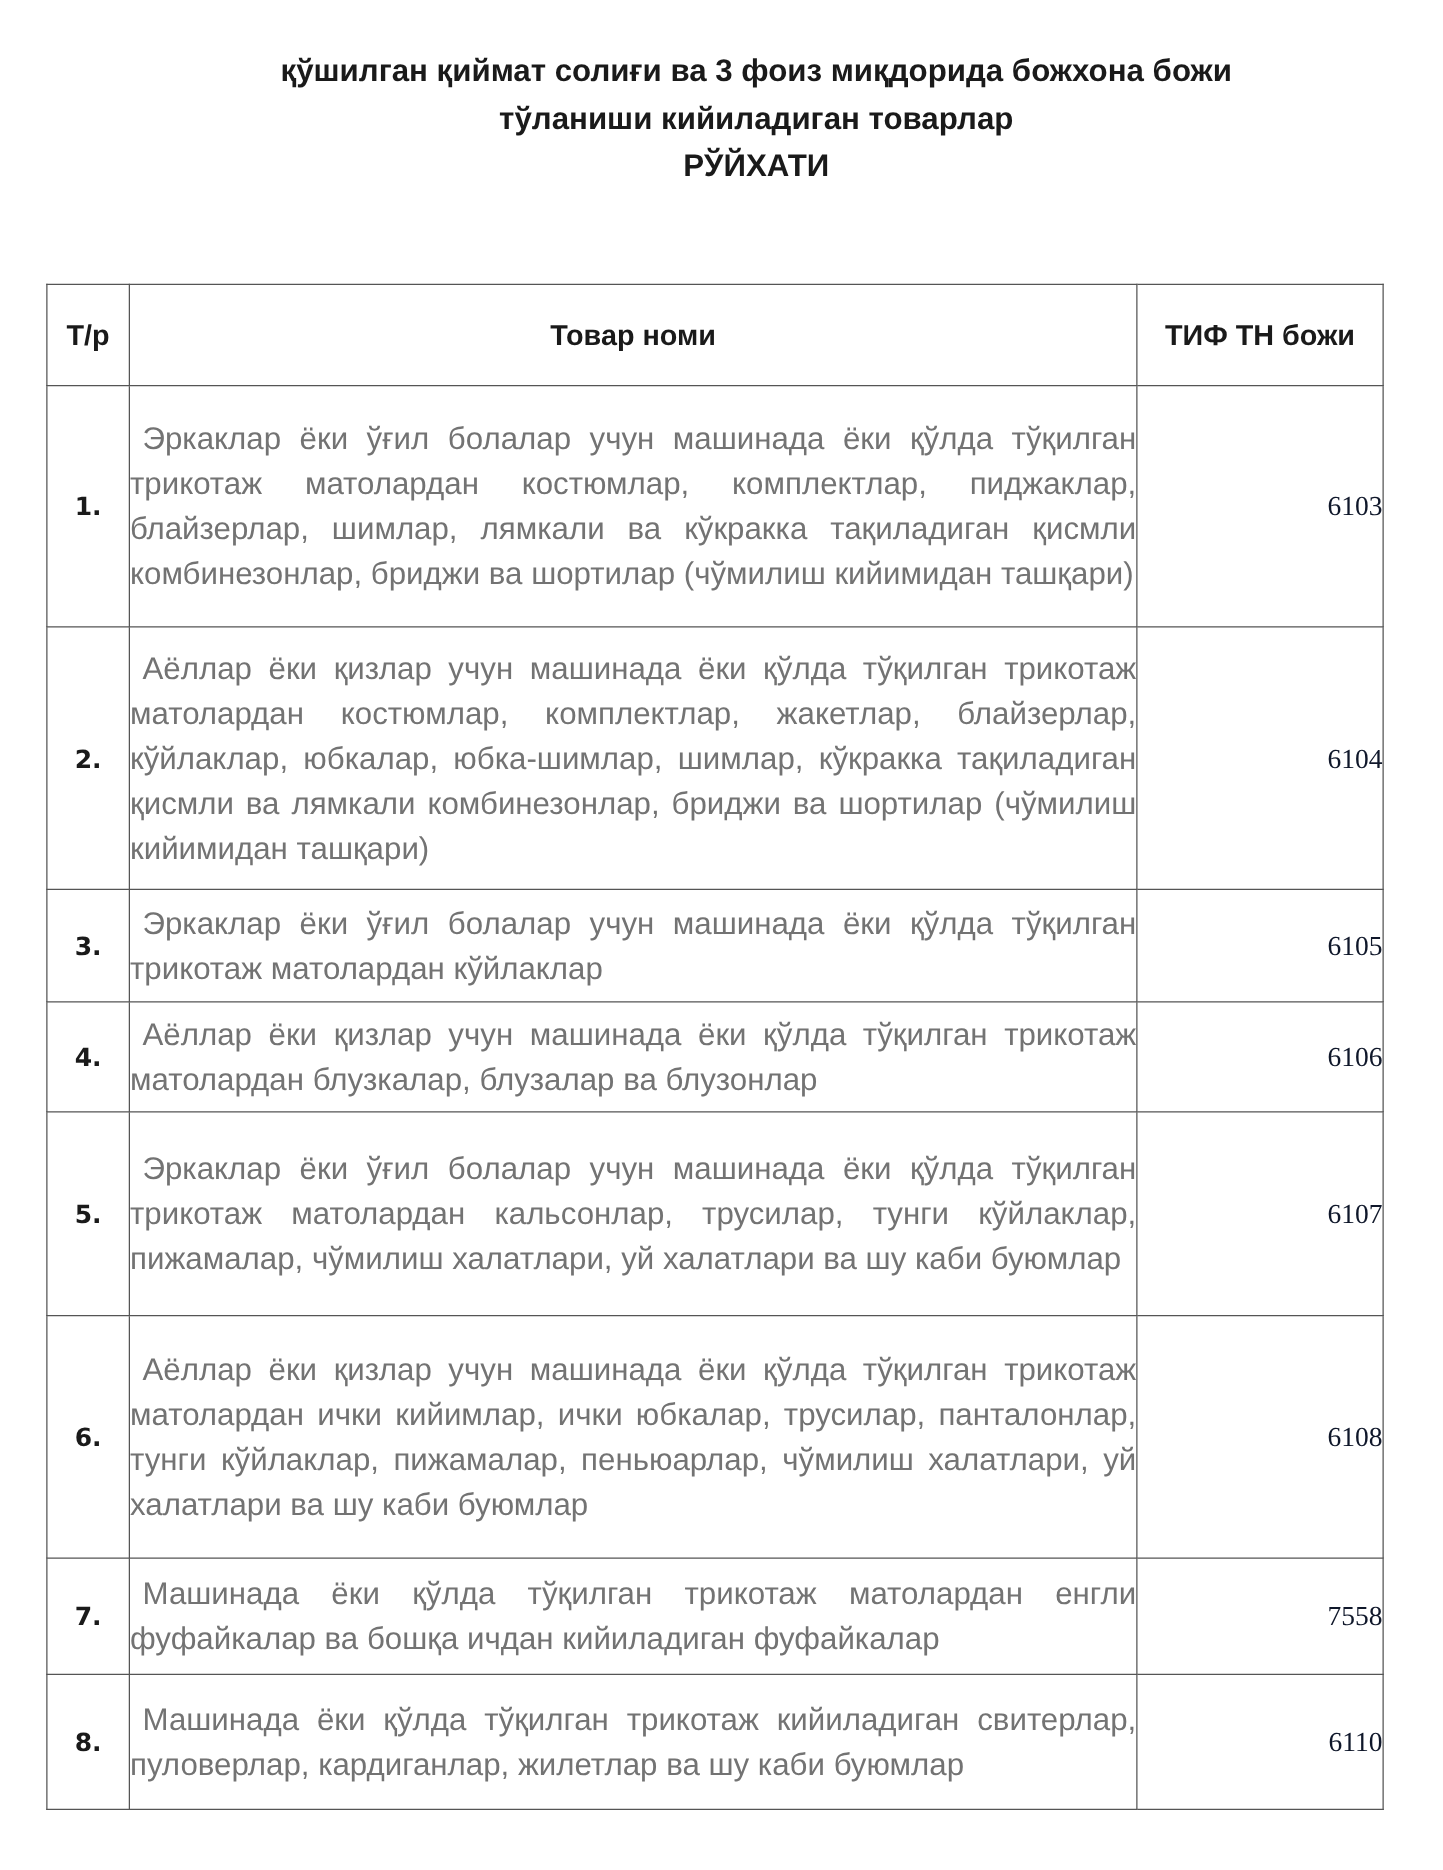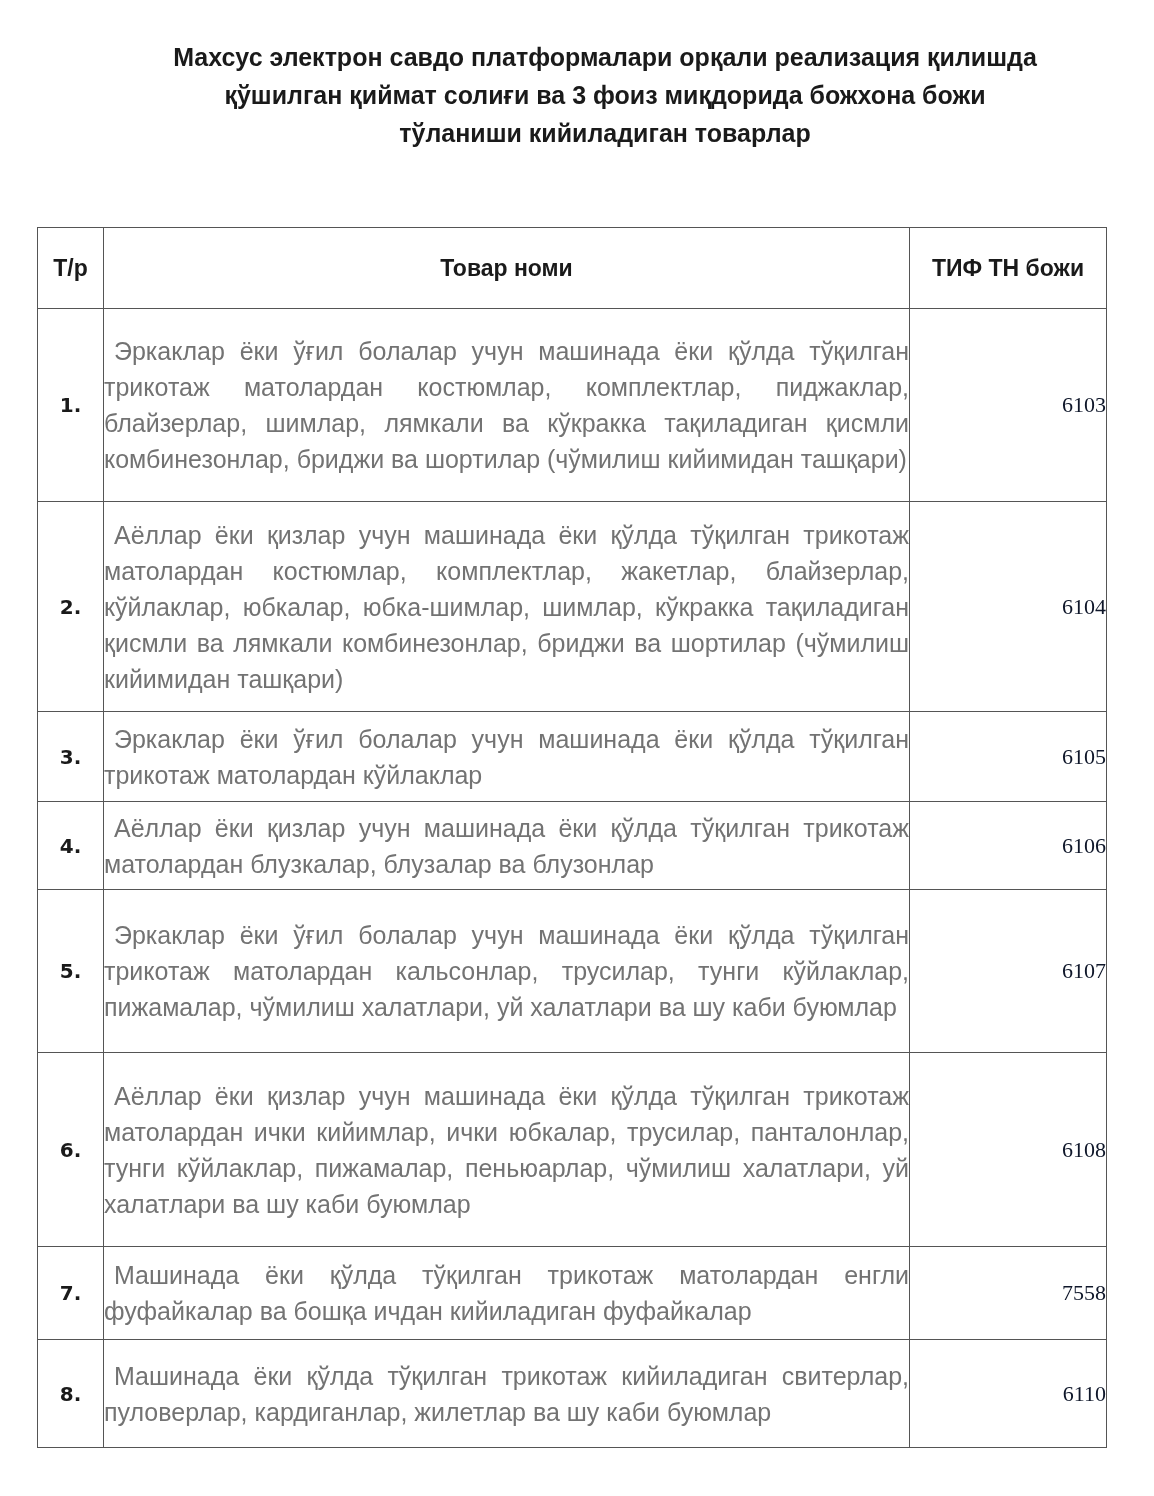--- a/index.html
+++ b/index.html
@@ -72,23 +72,23 @@
       text-align: right;
       font-family: Liberation Serif, serif;
       font-size: 22px;
       color: #0f172a;
     }
   </style>
 </head>
 <body>
 
 <div class="title-block">
-  <span class="title-line">Махсус электрон савдо платформалари орқали реализация қилишда</span>
   <span class="title-line">қўшилган қиймат солиғи ва 3 фоиз миқдорида божхона божи</span>
   <span class="title-line">тўланиши кийиладиган товарлар</span>
+  <span class="title-line">РЎЙХАТИ</span>
 </div>
 
 <table class="doc-table">
   <colgroup>
     <col class="c-num">
     <col class="c-name">
     <col class="c-code">
   </colgroup>
   <thead>
     <tr>

